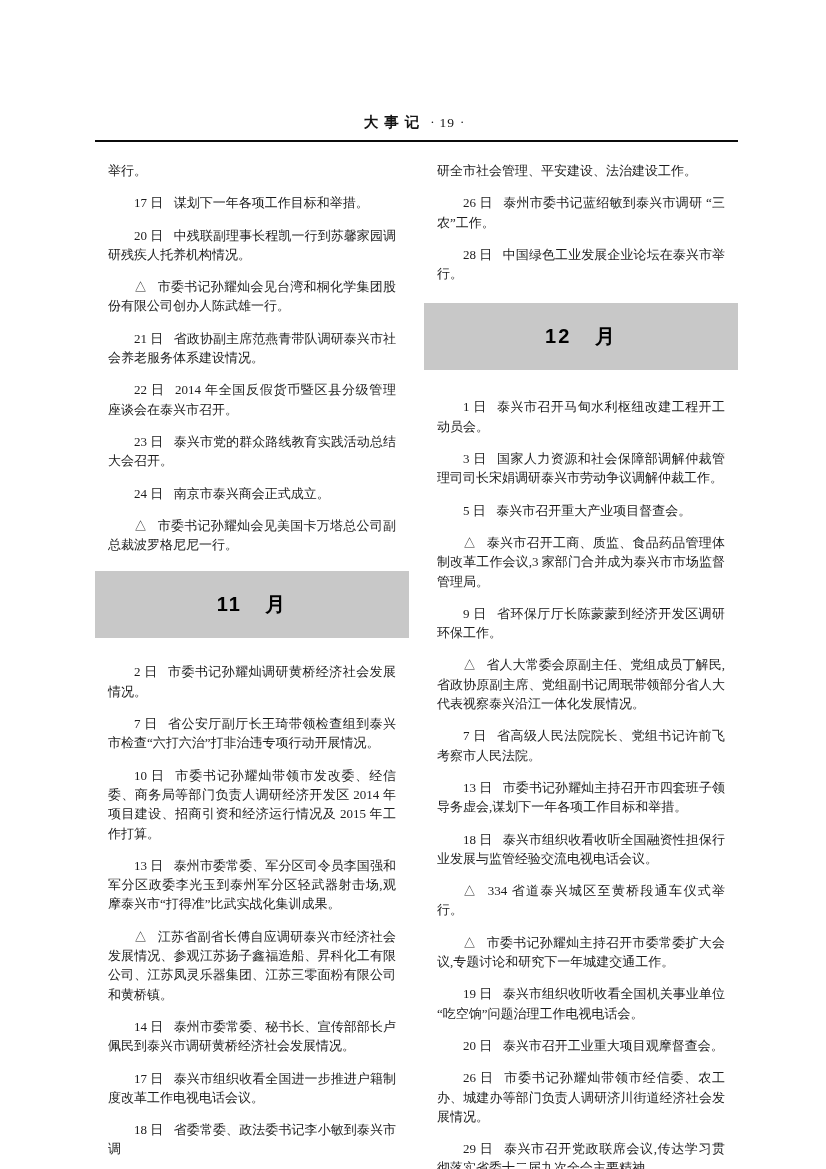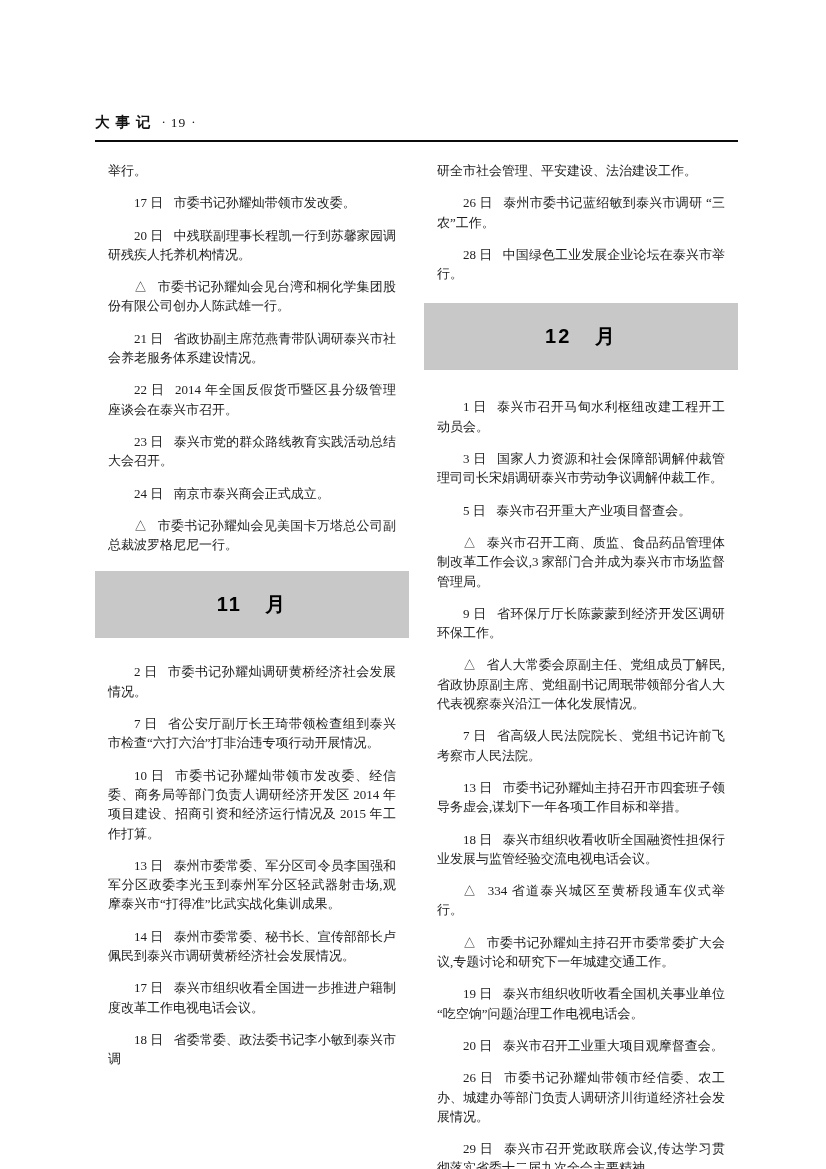--- a/index.html
+++ b/index.html
@@ -7,21 +7,21 @@
     width:826px;height:1169px;
     background:#ffffff;
     position:relative;
     overflow:hidden;
     font-family:"Liberation Serif", serif;
   }
   .page{position:absolute;inset:0;}
   
   .runhead{
     position:absolute;top:112px;left:95px;width:643px;
-    text-align:left;color:#141414;
+    text-align:center;color:#141414;
     font-size:14.5px;line-height:20px;
     white-space:nowrap;
   }
   .rh-title{font-weight:bold;letter-spacing:6px;}
   .rh-dot{margin:0 5px;font-size:13px;position:relative;top:-1px;}
   .rh-num{font-size:13.5px;letter-spacing:1px;}
   .rule{
     position:absolute;top:140px;left:95px;width:643px;height:2.4px;
     background:#0b0b0b;
   }
@@ -63,37 +63,38 @@
 
   <div class="runhead">
     <span class="rh-title">大事记</span><span class="rh-dot">·</span><span class="rh-num">19</span><span class="rh-dot">·</span>
   </div>
   <div class="rule"></div>
 
   <div class="cols">
 
     <div class="col">
       <p class="c"><span>举行。</span></p>
-      <p class="e"><span class="d">17 日</span><span>市委书记孙耀灿带领市发改委。</span></p>
+      <p class="e"><span class="d">17 日</span><span>谋划下一年各项工作目标和举措。</span></p>
       <p class="e"><span class="d">20 日</span><span>中残联副理事长程凯一行到苏馨家园调研残疾人托养机构情况。</span></p>
       <p class="e"><span class="d">△</span><span>市委书记孙耀灿会见台湾和桐化学集团股份有限公司创办人陈武雄一行。</span></p>
       <p class="e"><span class="d">21 日</span><span>省政协副主席范燕青带队调研泰兴市社会养老服务体系建设情况。</span></p>
       <p class="e"><span class="d">22 日</span><span>2014 年全国反假货币暨区县分级管理座谈会在泰兴市召开。</span></p>
       <p class="e"><span class="d">23 日</span><span>泰兴市党的群众路线教育实践活动总结大会召开。</span></p>
       <p class="e"><span class="d">24 日</span><span>南京市泰兴商会正式成立。</span></p>
       <p class="e"><span class="d">△</span><span>市委书记孙耀灿会见美国卡万塔总公司副总裁波罗格尼尼一行。</span></p>
 
       <div class="month-box mb-left">
         <span class="month-label">11 月</span>
       </div>
 
       <p class="e"><span class="d">2 日</span><span>市委书记孙耀灿调研黄桥经济社会发展情况。</span></p>
       <p class="e"><span class="d">7 日</span><span>省公安厅副厅长王琦带领检查组到泰兴市检查“六打六治”打非治违专项行动开展情况。</span></p>
       <p class="e"><span class="d">10 日</span><span>市委书记孙耀灿带领市发改委、经信委、商务局等部门负责人调研经济开发区 2014 年项目建设、招商引资和经济运行情况及 2015 年工作打算。</span></p>
       <p class="e"><span class="d">13 日</span><span>泰州市委常委、军分区司令员李国强和军分区政委李光玉到泰州军分区轻武器射击场,观摩泰兴市“打得准”比武实战化集训成果。</span></p>
+      <p class="e"><span class="d">△</span><span>江苏省副省长傅自应调研泰兴市经济社会发展情况、参观江苏扬子鑫福造船、昇科化工有限公司、江苏凤灵乐器集团、江苏三零面粉有限公司和黄桥镇。</span></p>
       <p class="e"><span class="d">14 日</span><span>泰州市委常委、秘书长、宣传部部长卢佩民到泰兴市调研黄桥经济社会发展情况。</span></p>
       <p class="e"><span class="d">17 日</span><span>泰兴市组织收看全国进一步推进户籍制度改革工作电视电话会议。</span></p>
       <p class="e"><span class="d">18 日</span><span>省委常委、政法委书记李小敏到泰兴市调</span></p>
     </div>
 
     <div class="col">
       <p class="c"><span>研全市社会管理、平安建设、法治建设工作。</span></p>
       <p class="e"><span class="d">26 日</span><span>泰州市委书记蓝绍敏到泰兴市调研 “三农”工作。</span></p>
       <p class="e"><span class="d">28 日</span><span>中国绿色工业发展企业论坛在泰兴市举行。</span></p>
 

